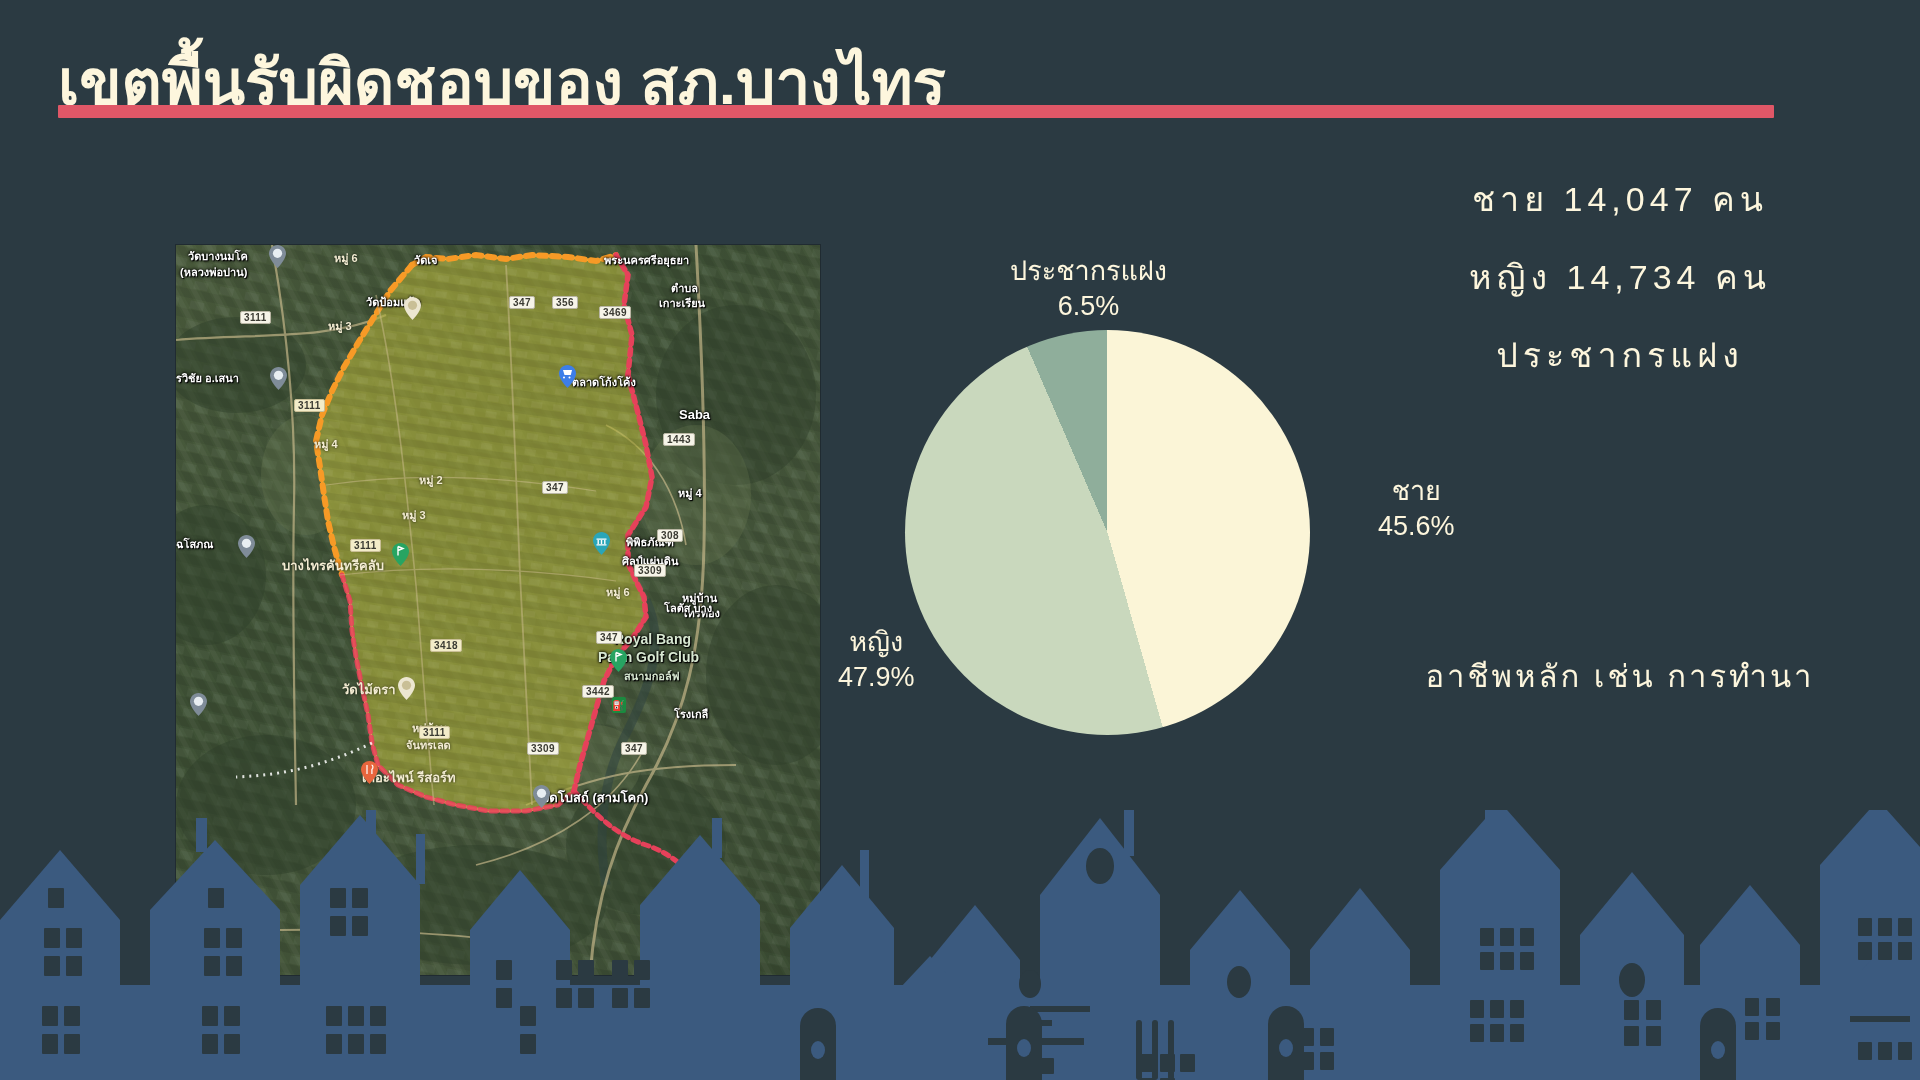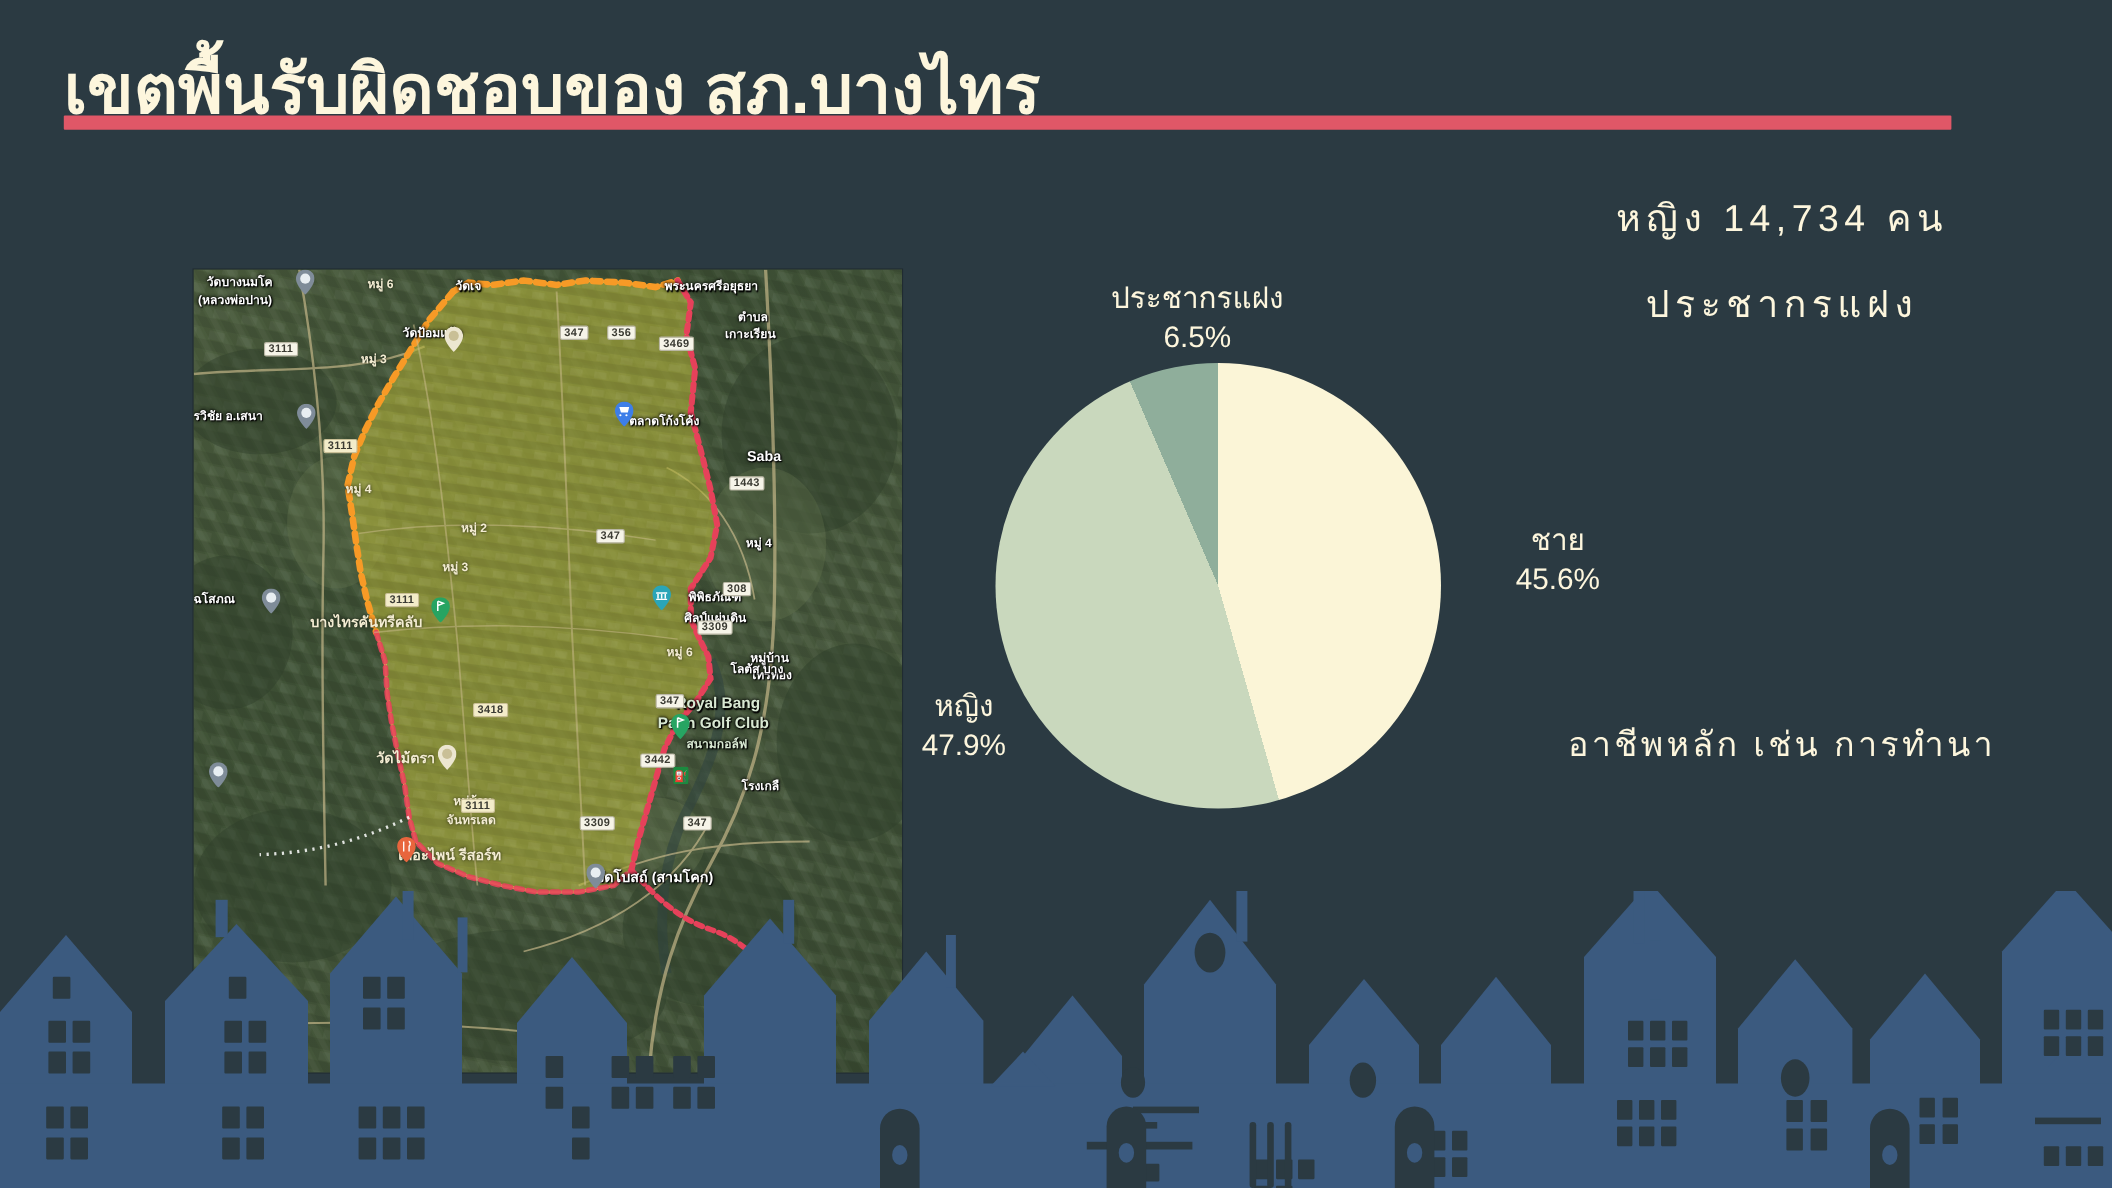--- a/index.html
+++ b/index.html
@@ -327,20 +327,21 @@
   <div class="pie-label" id="lbl-male">
     <div>ชาย</div>
     <div>45.6%</div>
   </div>
   <div class="pie-label" id="lbl-female">
     <div>หญิง</div>
     <div>47.9%</div>
   </div>
 
   <div class="stats">
+    <div>ชาย 14,047 คน</div>
     <div>หญิง 14,734 คน</div>
     <div>ประชากรแฝง</div>
   </div>
 
   <div class="occupation">
     <div>อาชีพหลัก เช่น การทำนา</div>
   </div>
 
   <div class="skyline">
     <svg viewBox="0 0 1920 270" preserveAspectRatio="none">

